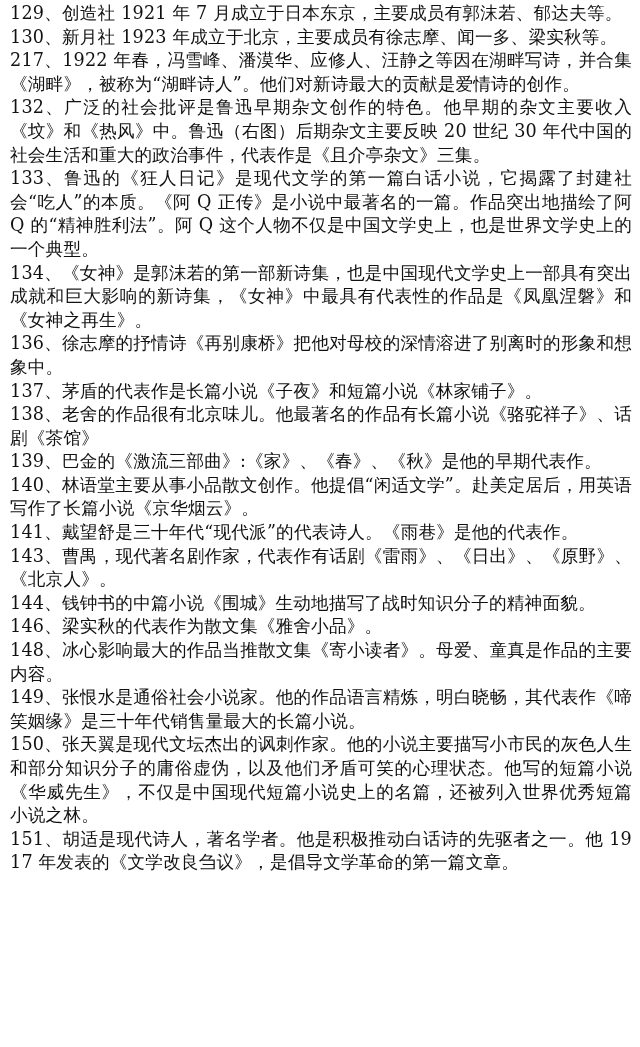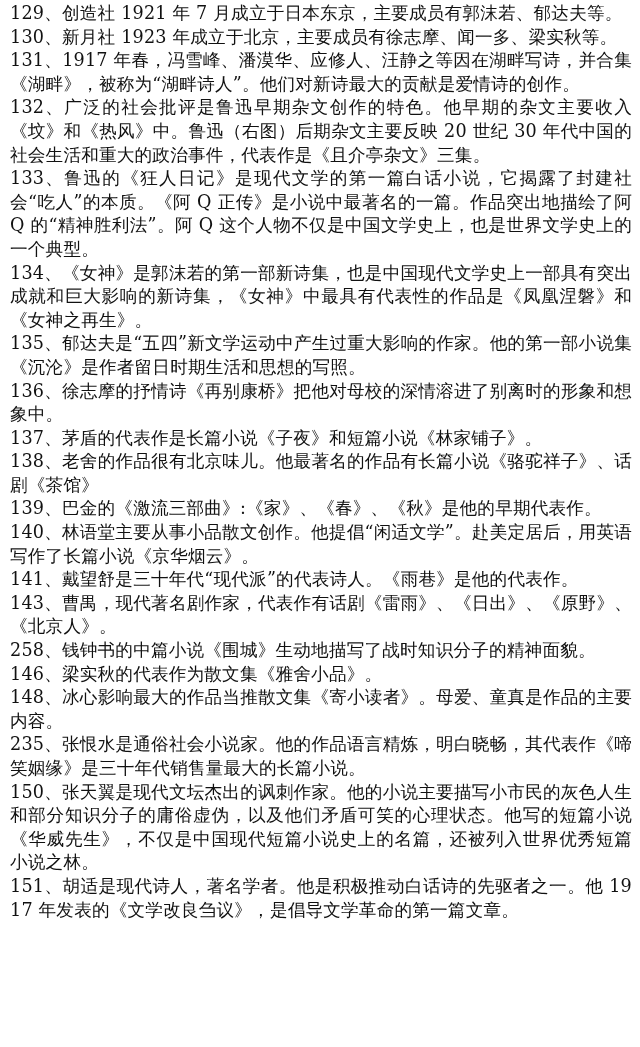--- a/index.html
+++ b/index.html
@@ -21,32 +21,31 @@
     letter-spacing: 0.2px;
     word-break: break-all;
   }
 </style>
 </head>
 <body>
 
 <div class="doc">
   <p class="item">129、创造社 1921 年 7 月成立于日本东京，主要成员有郭沫若、郁达夫等。</p>
   <p class="item">130、新月社 1923 年成立于北京，主要成员有徐志摩、闻一多、梁实秋等。</p>
-  <p class="item">131、1917 年春，冯雪峰、潘漠华、应修人、汪静之等因在湖畔写诗，并合集《湖畔》，被称为“湖畔诗人”。他们对新诗最大的贡献是爱情诗的创作。</p>
+  <p class="item">217、1922 年春，冯雪峰、潘漠华、应修人、汪静之等因在湖畔写诗，并合集《湖畔》，被称为“湖畔诗人”。他们对新诗最大的贡献是爱情诗的创作。</p>
   <p class="item">132、广泛的社会批评是鲁迅早期杂文创作的特色。他早期的杂文主要收入《坟》和《热风》中。鲁迅（右图）后期杂文主要反映 20 世纪 30 年代中国的社会生活和重大的政治事件，代表作是《且介亭杂文》三集。</p>
   <p class="item">133、鲁迅的《狂人日记》是现代文学的第一篇白话小说，它揭露了封建社会“吃人”的本质。《阿 Q 正传》是小说中最著名的一篇。作品突出地描绘了阿 Q 的“精神胜利法”。阿 Q 这个人物不仅是中国文学史上，也是世界文学史上的一个典型。</p>
   <p class="item">134、《女神》是郭沫若的第一部新诗集，也是中国现代文学史上一部具有突出成就和巨大影响的新诗集，《女神》中最具有代表性的作品是《凤凰涅磐》和《女神之再生》。</p>
-  <p class="item">135、郁达夫是“五四”新文学运动中产生过重大影响的作家。他的第一部小说集《沉沦》是作者留日时期生活和思想的写照。</p>
   <p class="item">136、徐志摩的抒情诗《再别康桥》把他对母校的深情溶进了别离时的形象和想象中。</p>
   <p class="item">137、茅盾的代表作是长篇小说《子夜》和短篇小说《林家铺子》。</p>
   <p class="item">138、老舍的作品很有北京味儿。他最著名的作品有长篇小说《骆驼祥子》、话剧《茶馆》</p>
   <p class="item">139、巴金的《激流三部曲》:《家》、《春》、《秋》是他的早期代表作。</p>
   <p class="item">140、林语堂主要从事小品散文创作。他提倡“闲适文学”。赴美定居后，用英语写作了长篇小说《京华烟云》。</p>
   <p class="item">141、戴望舒是三十年代“现代派”的代表诗人。《雨巷》是他的代表作。</p>
   <p class="item">143、曹禺，现代著名剧作家，代表作有话剧《雷雨》、《日出》、《原野》、《北京人》。</p>
-  <p class="item">258、钱钟书的中篇小说《围城》生动地描写了战时知识分子的精神面貌。</p>
+  <p class="item">144、钱钟书的中篇小说《围城》生动地描写了战时知识分子的精神面貌。</p>
   <p class="item">146、梁实秋的代表作为散文集《雅舍小品》。</p>
   <p class="item">148、冰心影响最大的作品当推散文集《寄小读者》。母爱、童真是作品的主要内容。</p>
-  <p class="item">235、张恨水是通俗社会小说家。他的作品语言精炼，明白晓畅，其代表作《啼笑姻缘》是三十年代销售量最大的长篇小说。</p>
+  <p class="item">149、张恨水是通俗社会小说家。他的作品语言精炼，明白晓畅，其代表作《啼笑姻缘》是三十年代销售量最大的长篇小说。</p>
   <p class="item">150、张天翼是现代文坛杰出的讽刺作家。他的小说主要描写小市民的灰色人生和部分知识分子的庸俗虚伪，以及他们矛盾可笑的心理状态。他写的短篇小说《华威先生》，不仅是中国现代短篇小说史上的名篇，还被列入世界优秀短篇小说之林。</p>
   <p class="item">151、胡适是现代诗人，著名学者。他是积极推动白话诗的先驱者之一。他 1917 年发表的《文学改良刍议》，是倡导文学革命的第一篇文章。</p>
 
 </div>
 
 </body></html>

